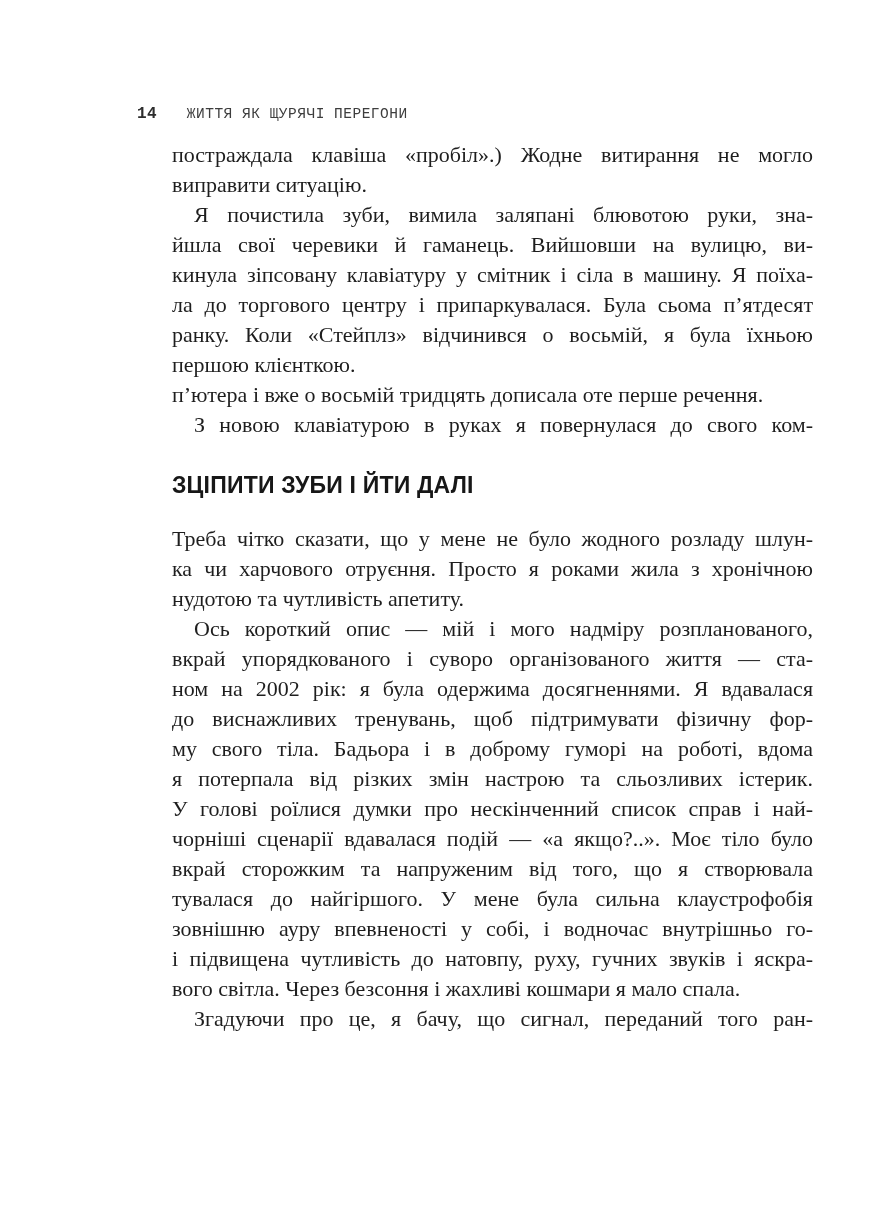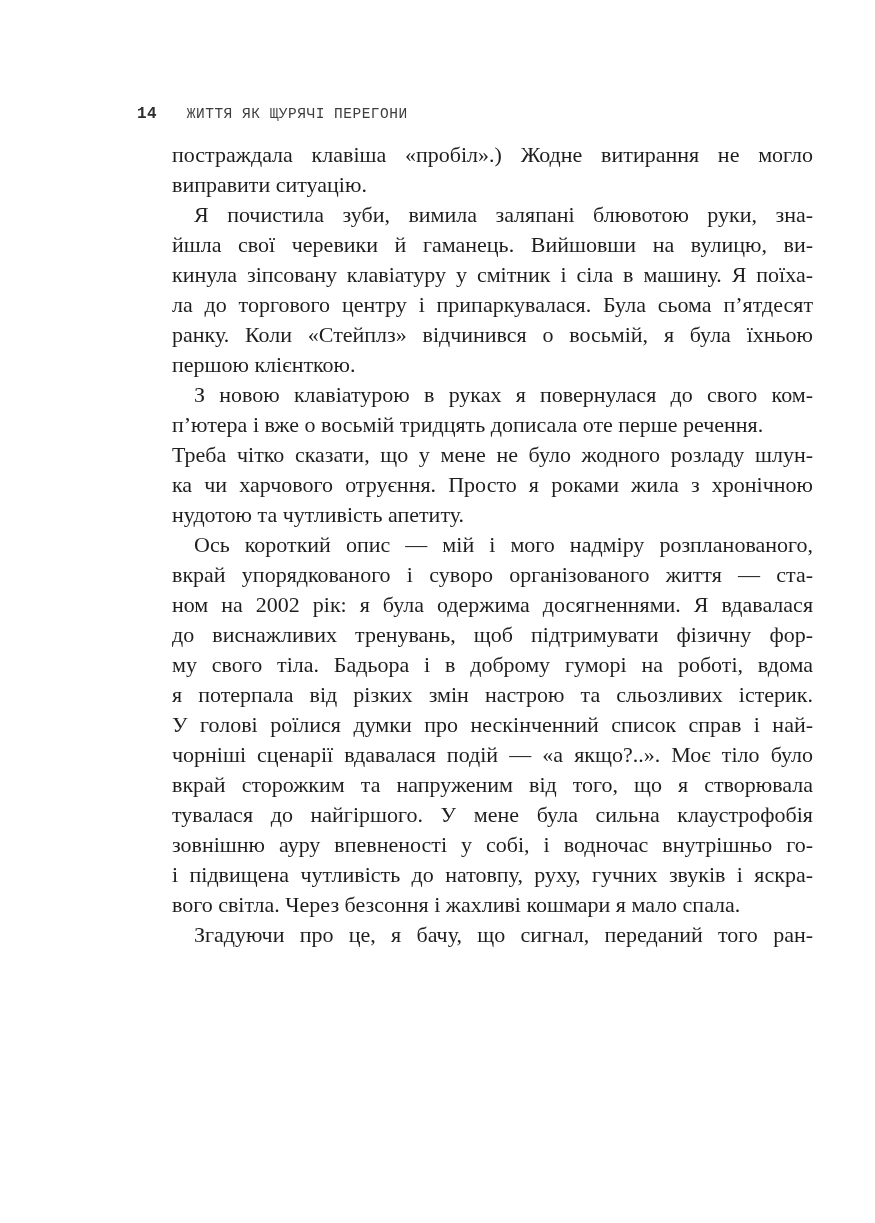--- a/index.html
+++ b/index.html
@@ -81,23 +81,24 @@
       </div>
       <div class="paragraph">
         <div class="line indent">Я почистила зуби, вимила заляпані блювотою руки, зна-</div>
         <div class="line">йшла свої черевики й гаманець. Вийшовши на вулицю, ви-</div>
         <div class="line">кинула зіпсовану клавіатуру у смітник і сіла в машину. Я поїха-</div>
         <div class="line">ла до торгового центру і припаркувалася. Була сьома п’ятдесят</div>
         <div class="line">ранку. Коли «Стейплз» відчинився о восьмій, я була їхньою</div>
         <div class="line para-end">першою клієнткою.</div>
       </div>
       <div class="paragraph">
+        <div class="line para-end">п’ютера і вже о восьмій тридцять дописала оте перше речення.</div>
         <div class="line indent">З новою клавіатурою в руках я повернулася до свого ком-</div>
-        <div class="line para-end">п’ютера і вже о восьмій тридцять дописала оте перше речення.</div>
       </div>
+      <h2 class="section-heading">ЗЦІПИТИ ЗУБИ І ЙТИ ДАЛІ</h2>
       <div class="paragraph">
         <div class="line">Треба чітко сказати, що у мене не було жодного розладу шлун-</div>
         <div class="line">ка чи харчового отруєння. Просто я роками жила з хронічною</div>
         <div class="line para-end">нудотою та чутливість апетиту.</div>
       </div>
       <div class="paragraph">
         <div class="line indent">Ось короткий опис — мій і мого надміру розпланованого,</div>
         <div class="line">вкрай упорядкованого і суворо організованого життя — ста-</div>
         <div class="line">ном на 2002 рік: я була одержима досягненнями. Я вдавалася</div>
         <div class="line">до виснажливих тренувань, щоб підтримувати фізичну фор-</div>

